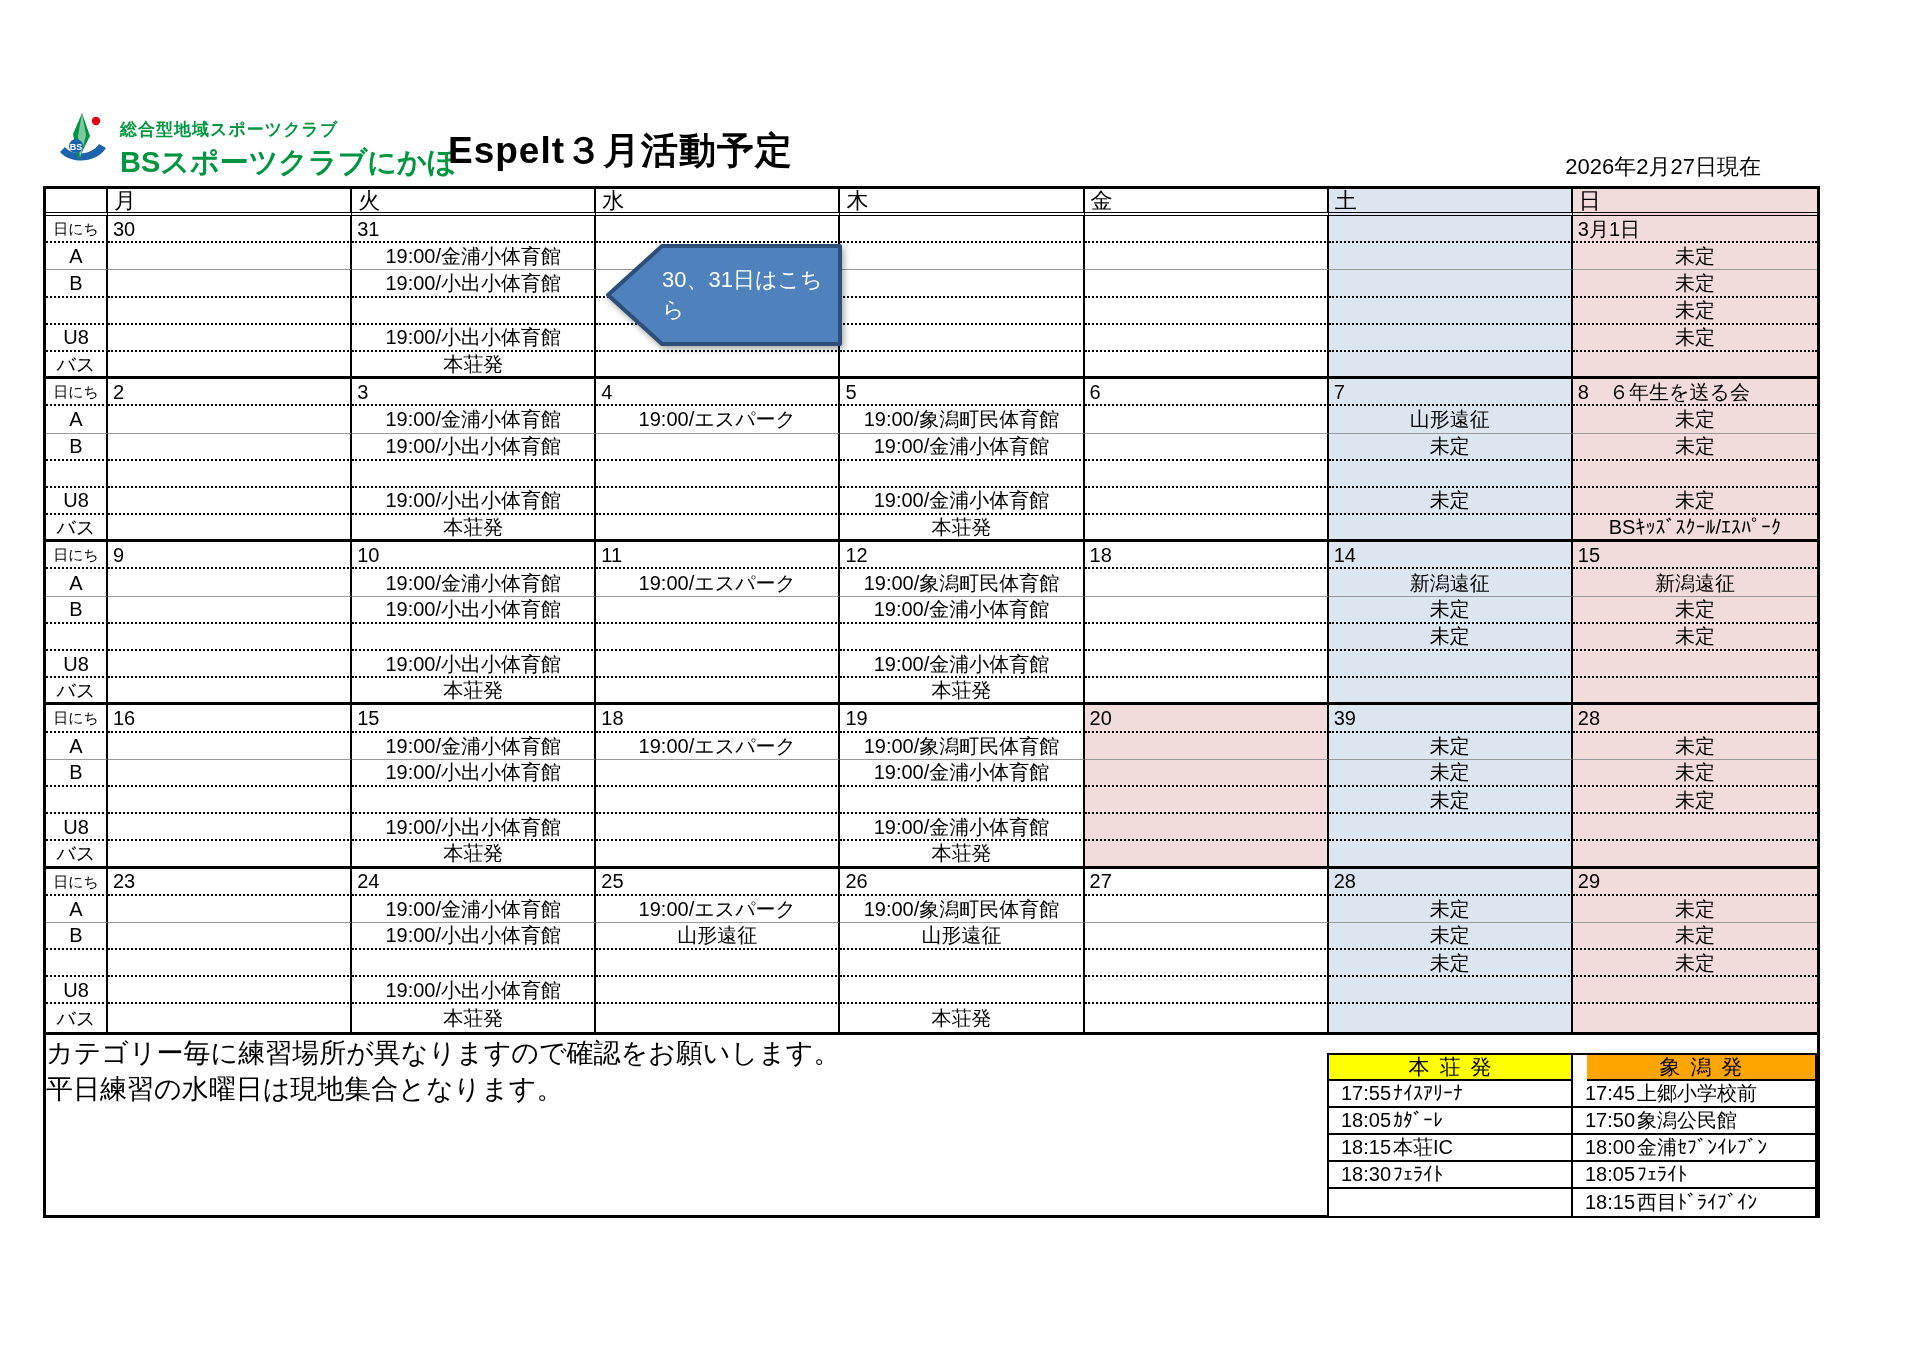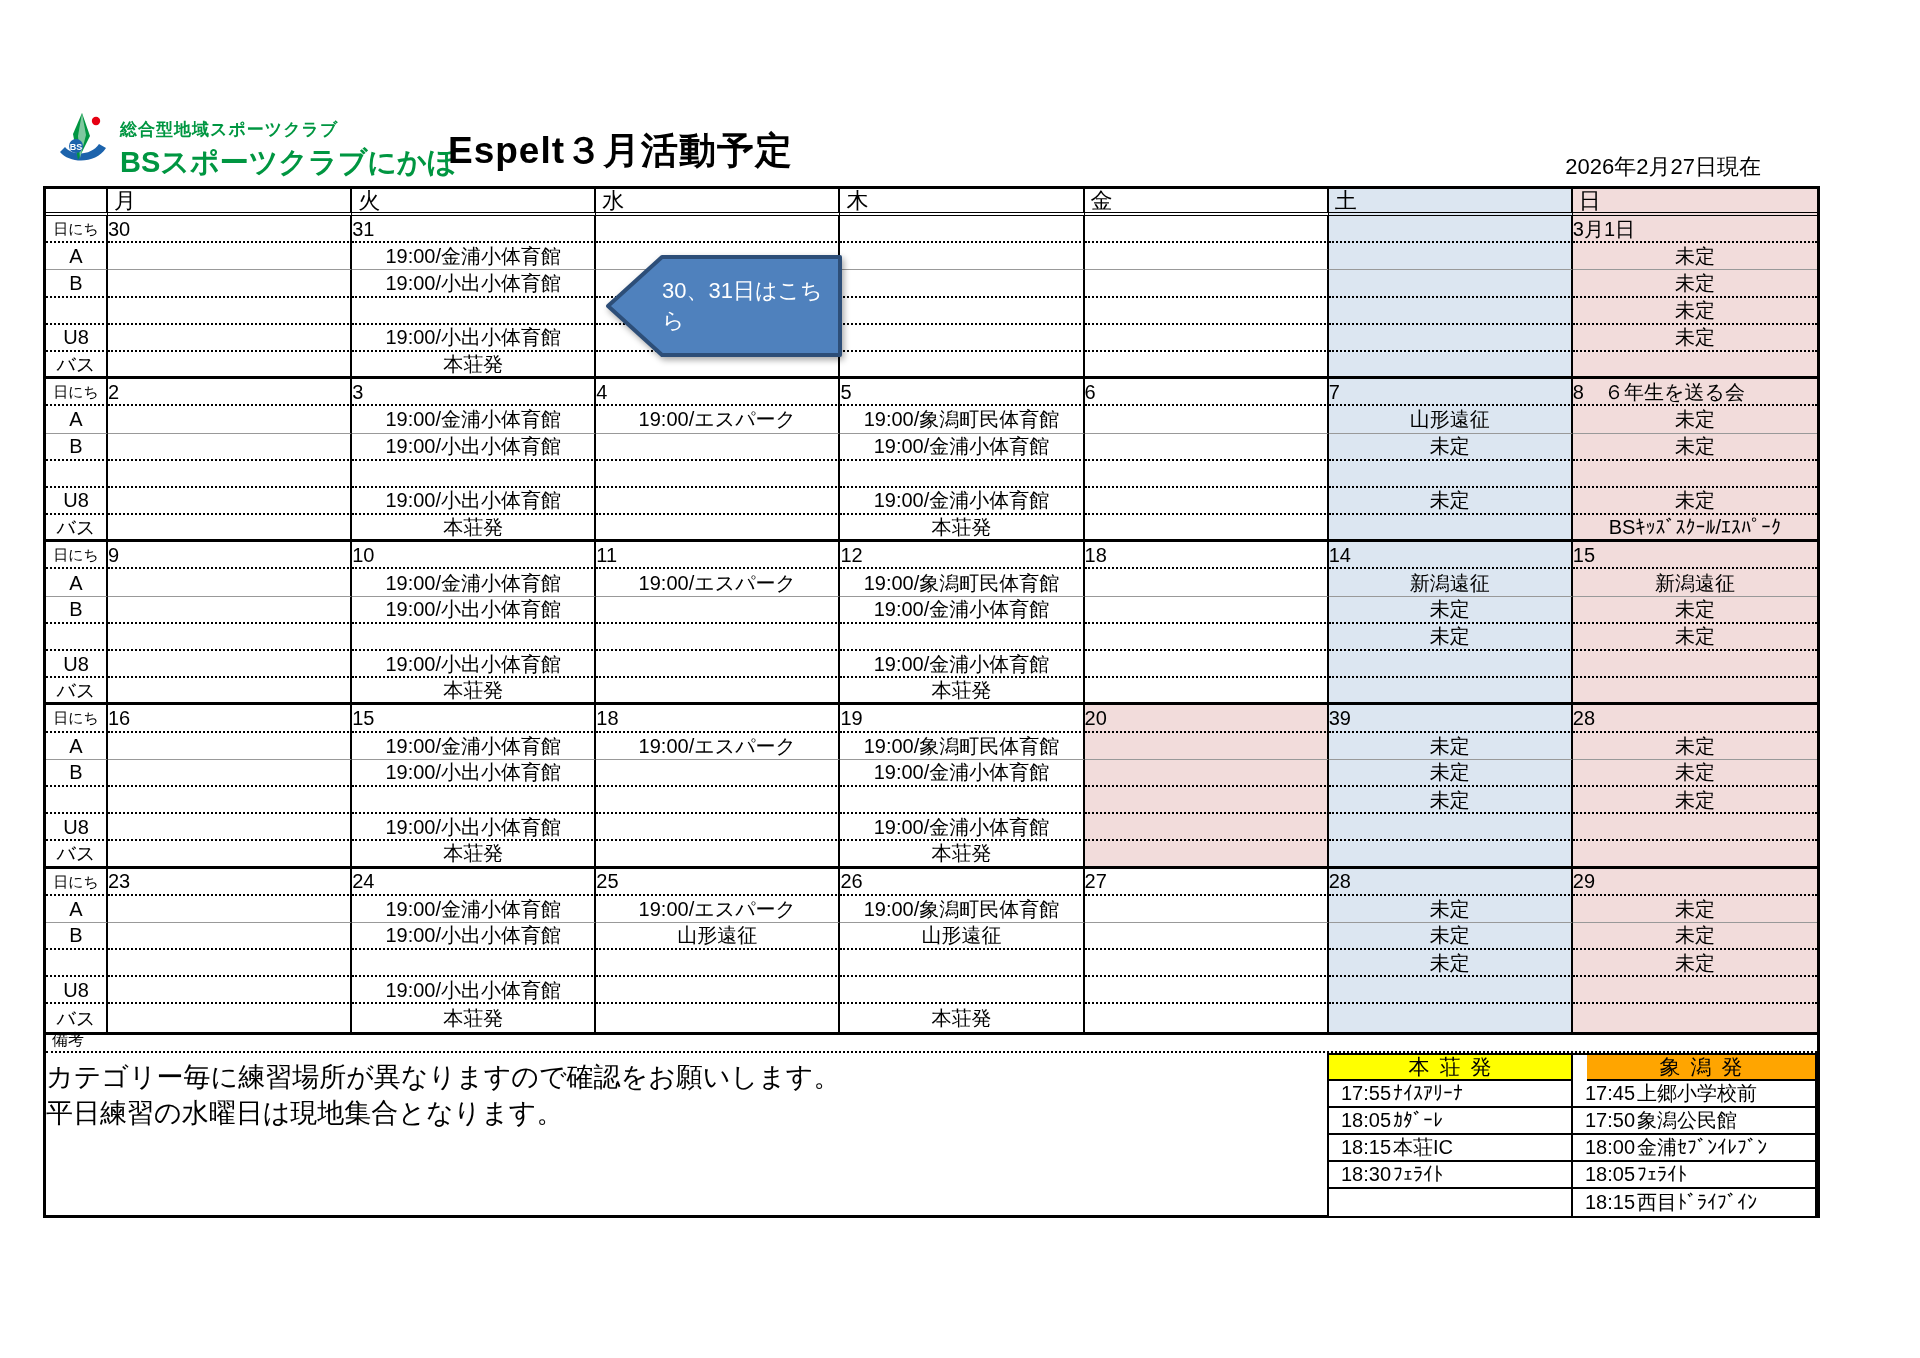--- a/index.html
+++ b/index.html
@@ -24,30 +24,30 @@
           font-size:20px; white-space:nowrap; overflow:hidden; line-height:1; }
   .cell:nth-child(8n) { border-right:none; }
   .hd { border-bottom:4px double #000; justify-content:flex-start; padding-left:6px; font-size:22px; }
   .r-date  { border-bottom:2px dotted #000; }
   .r-a     { border-bottom:1px solid #999; }
   .r-b     { border-bottom:2px dotted #000; }
   .r-blank { border-bottom:2px dotted #000; }
   .r-u8    { border-bottom:2px dotted #000; }
   .r-bus   { border-bottom:3px solid #000; }
   .cal > .cell:nth-last-child(-n+8) { border-bottom:none; }
-  .datecell { justify-content:flex-start; }
+  .datecell { justify-content:flex-start; padding-left:5px; }
   .lbl { justify-content:center; padding-left:0; }
   .lbl.r-date { font-size:15px; }
   .lbl.r-bus  { font-size:19px; }
   .sat { background:var(--saturday-bg,#dce6f1); }
   .sun { background:var(--sunday-bg,#f2dcdb); }
   .fri-hol { background:var(--sunday-bg,#f2dcdb); }
 
   
-  .arrow { position:absolute; left:604px; top:252px; width:240px; height:108px; filter:drop-shadow(2px 3px 3px rgba(0,0,0,.35)); }
+  .arrow { position:absolute; left:604px; top:241px; width:240px; height:108px; filter:drop-shadow(2px 3px 3px rgba(0,0,0,.35)); }
   .arrow svg { position:absolute; left:0; top:0; }
   .arrow-label { position:absolute; left:58px; top:0; width:176px; height:100%;
                  display:flex; align-items:center; justify-content:center;
                  color:#fff; font-size:22px; }
 
   
   .remarks { position:absolute; left:43px; top:1029px; width:1777px; height:189px;
              border:3px solid #000; border-top:none; }
   .remarks-label { height:24px; border-bottom:2px dotted #000; font-size:16px;
                    padding-left:6px; display:flex; align-items:center;
@@ -339,21 +339,20 @@
     </div>
 
   <div class="arrow">
     <svg width="240" height="108" viewBox="0 0 240 108">
       <polygon points="4,54 58,5 236,5 236,103 58,103" fill="#4f81bd" stroke="#2d4e78" stroke-width="4" stroke-linejoin="round"></polygon>
     </svg>
     <div class="arrow-label">30、31日はこちら</div>
   </div>
 
   <div class="remarks">
-    <div class="remarks-label">備考</div>
     <div class="remarks-lines">
       <div>カテゴリー毎に練習場所が異なりますので確認をお願いします。</div>
       <div>平日練習の水曜日は現地集合となります。</div>
     </div>
     <div class="bus-wrap">
         <div class="bus-table">
           <div class="bus-head" style="background: var(--honjo-header-bg);">本荘発</div>
           <div class="bus-row">
             <span class="bus-time">17:55</span>
             <span class="bus-stop">ﾅｲｽｱﾘｰﾅ</span>

